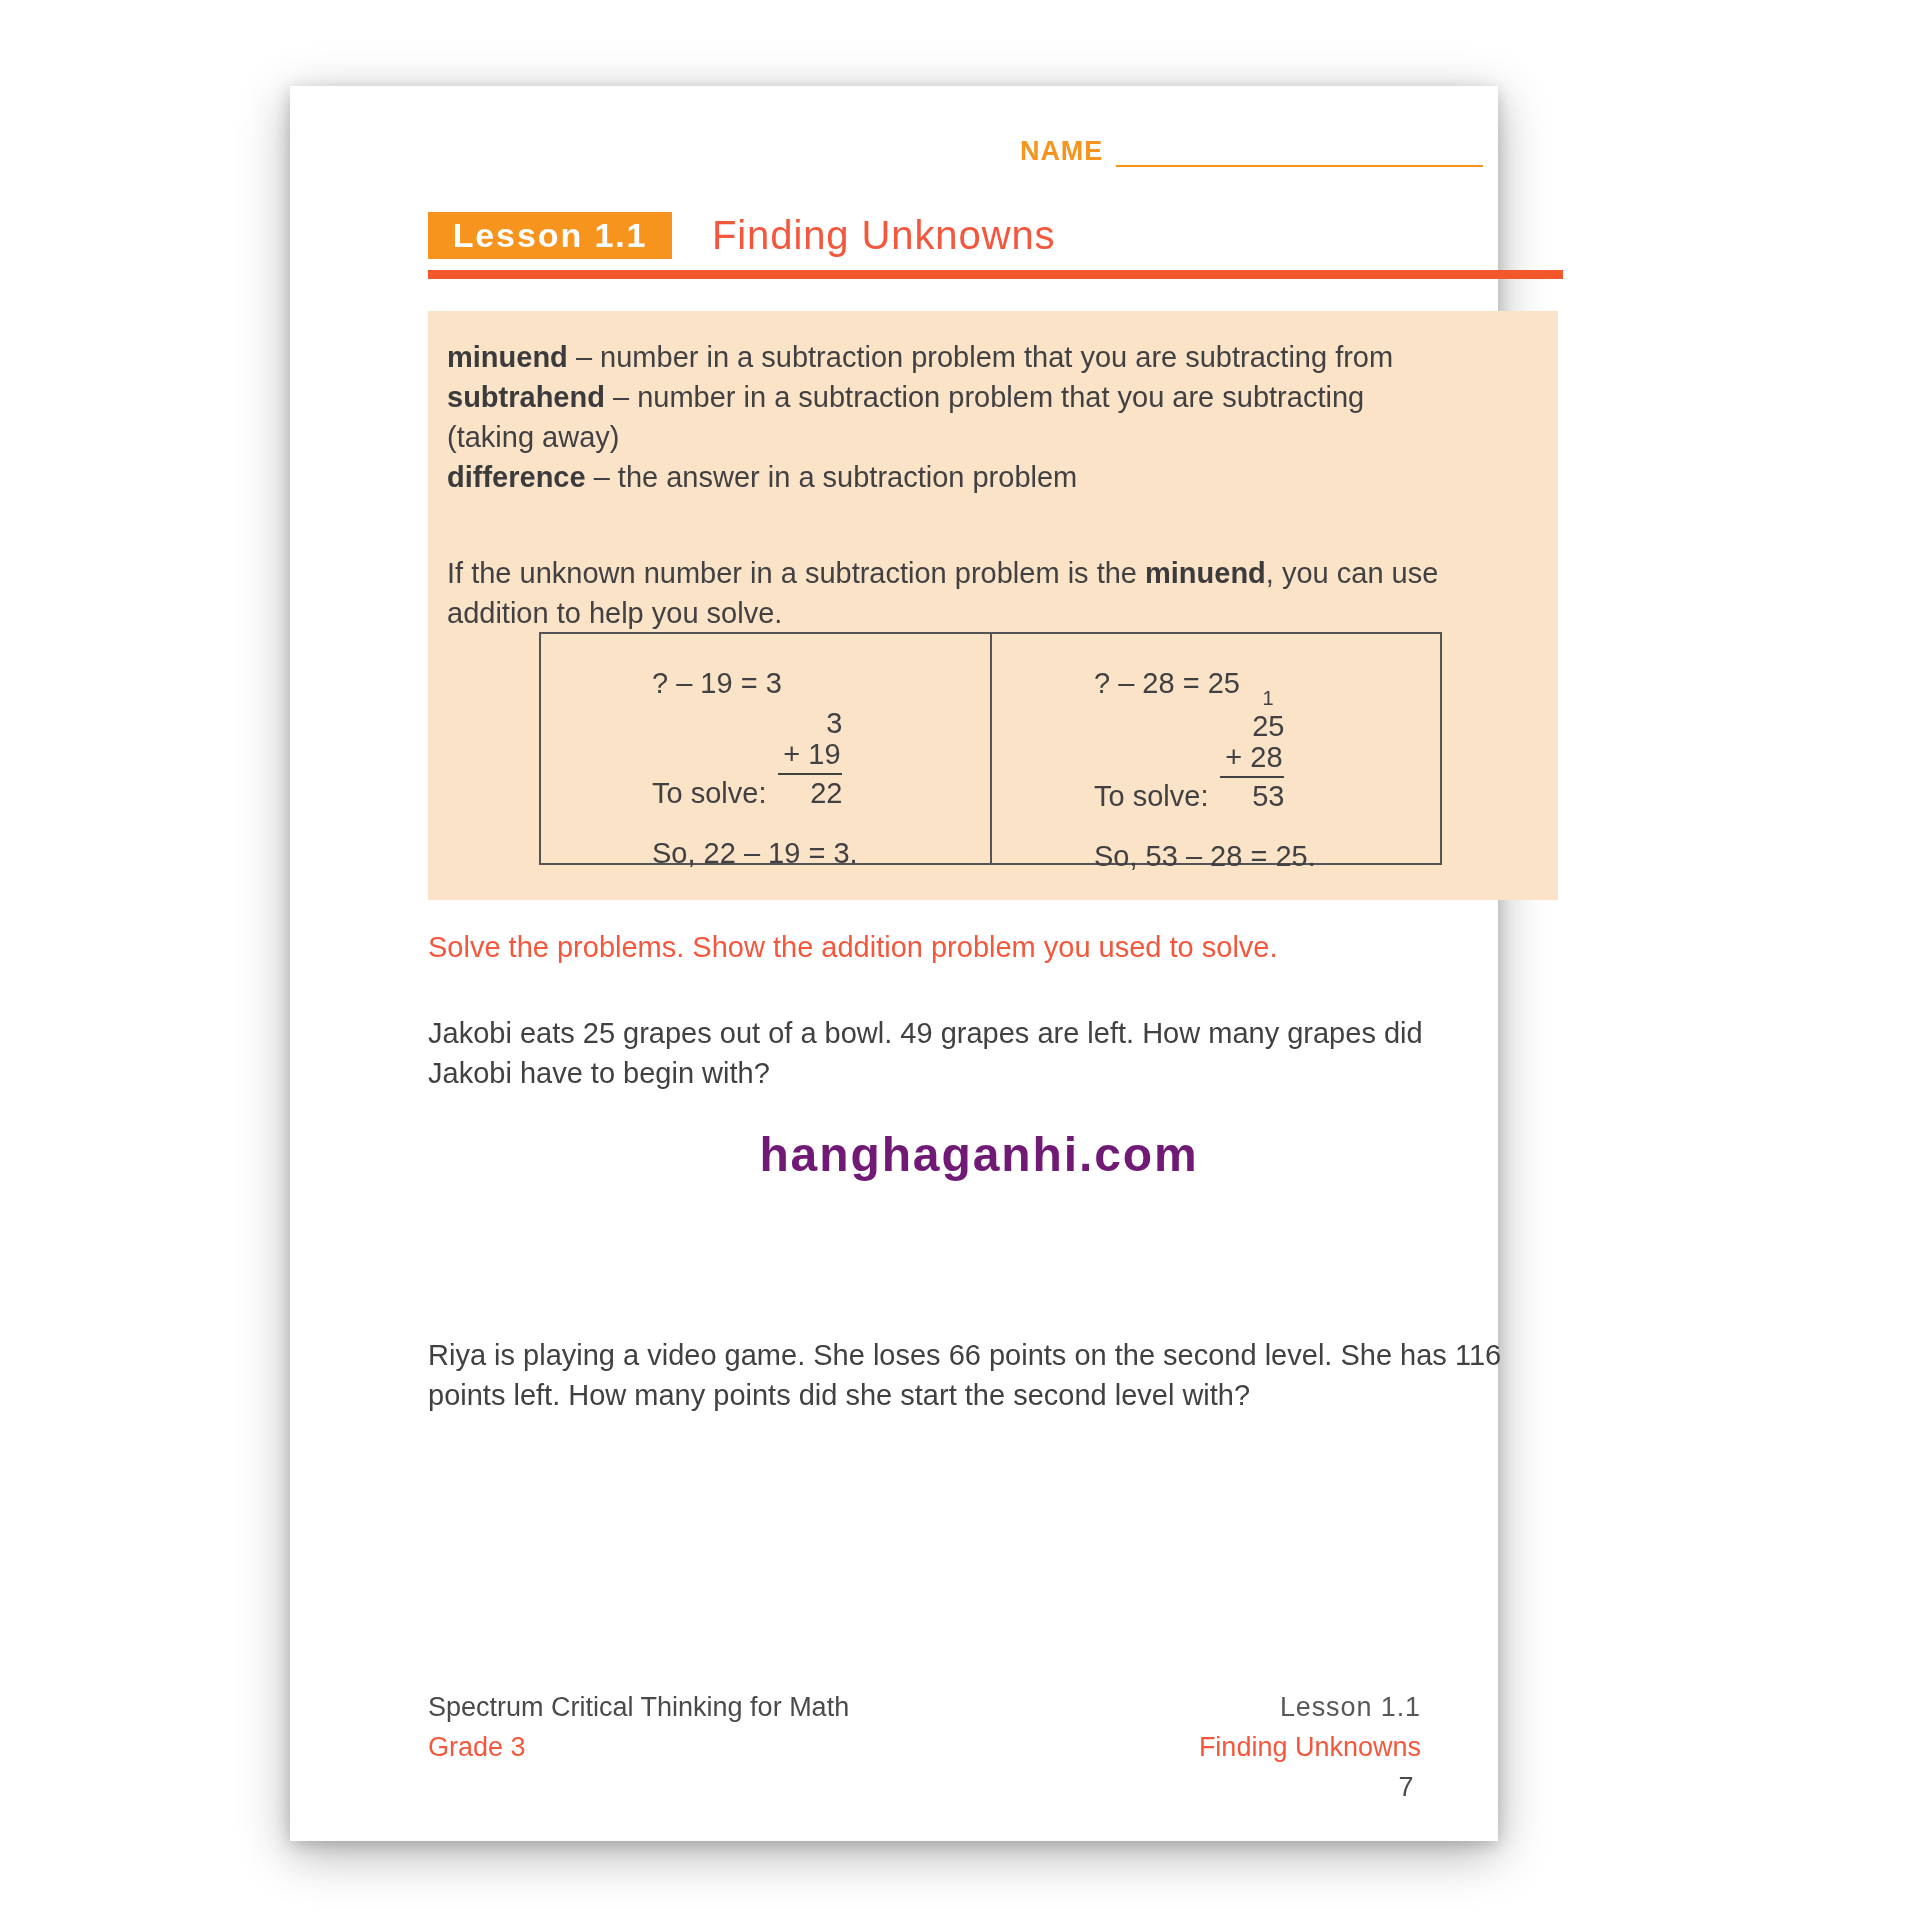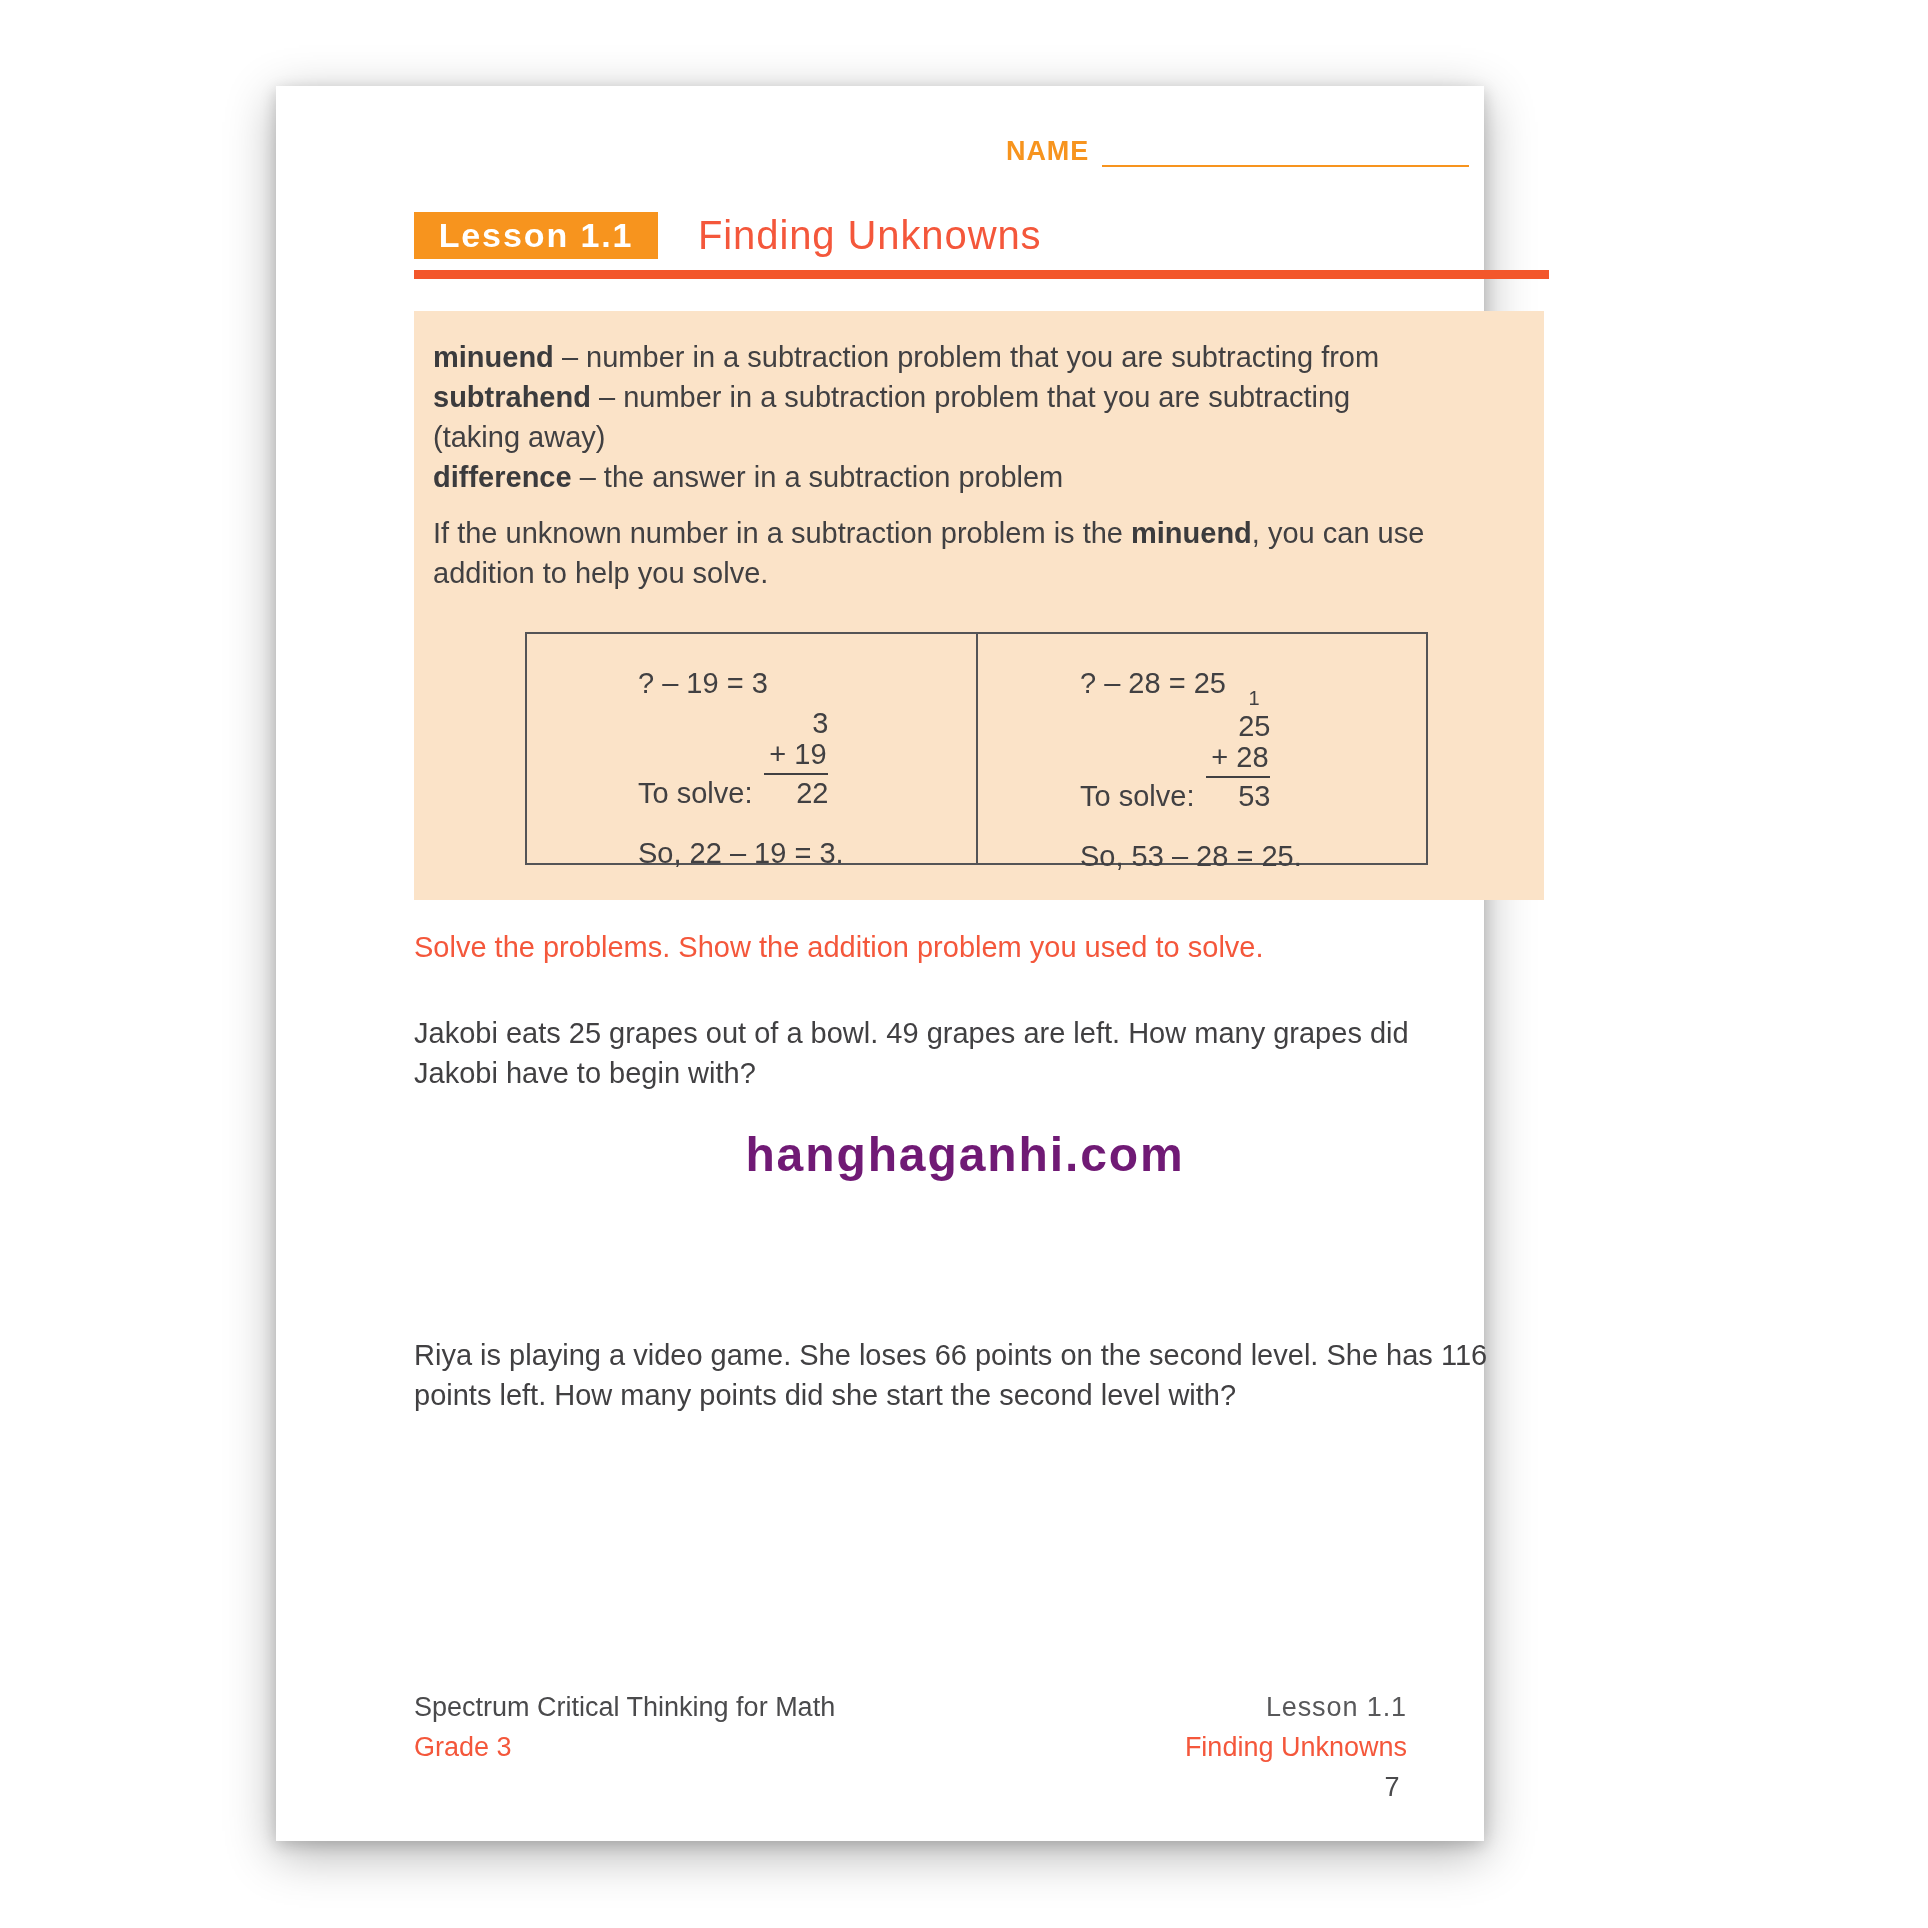--- a/index.html
+++ b/index.html
@@ -1,20 +1,20 @@
 <!DOCTYPE html>
 <html style="font-size:15px"><head>
 <meta charset="utf-8">
 <style>
   * { margin:0; padding:0; box-sizing:border-box; }
   html,body { width:1928px; height:1928px; background:#ffffff; font-family:"Liberation Sans", sans-serif; }
   .stage { position:relative; width:1928px; height:1928px; overflow:hidden; background:#ffffff; }
 
   .page {
-    position:absolute; left:276px; top:86px; width:1208px; height:1755px;
+    position:absolute; left:290px; top:86px; width:1208px; height:1755px;
     background:#ffffff;
     box-shadow: 0 13px 47px rgba(0,0,0,0.30), 0 3.8px 15px rgba(0,0,0,0.18);
     color:#414042;
   }
 
   
   .name-row { position:absolute; left:730px; top:49px; width:463px; display:flex; align-items:flex-end; }
   .name-label { font-size:27px; font-weight:bold; letter-spacing:0.9px; color:#F7941E; line-height:32px; }
   .name-line { flex:1; margin-left:13px; border-bottom:2.8px solid #F7941E; height:28px; }
 
@@ -27,21 +27,21 @@
   .lesson-title { color:#F4573B; font-size:40px; margin-left:40px; letter-spacing:0.9px; }
   .header-rule { position:absolute; left:138px; top:184px; width:1135px; height:8.5px; background:#F3572B; }
 
   
   .info-box {
     position:absolute; left:138px; top:225px; width:1130px; height:589px;
     background:#FBE3C8; padding:26px 28px 0 19px;
     font-size:29px; line-height:40px; color:#414042;
   }
   .def-line b, .intro b { font-weight:bold; color:#3b3b3d; }
-  .intro { margin-top:16px; }
+  .intro { margin-top:56px; }
 
   
   .example-table {
     position:absolute; left:111px; top:321px; width:903px; height:233px;
     border:2.8px solid #545456; display:flex; background:#FBE3C8;
   }
   .example-cell { width:449px; padding:29px 0 0 0; font-size:29px; line-height:40px; }
   .example-cell.right { border-left:2.8px solid #545456; flex:1; }
   .eq-line { padding-left:111px; white-space:nowrap; }
   .example-cell.right .eq-line { padding-left:102px; }

